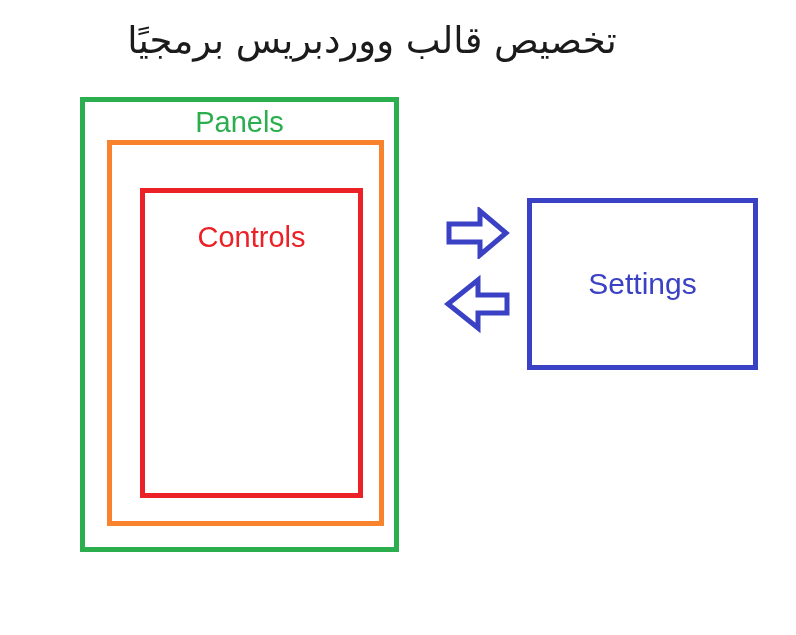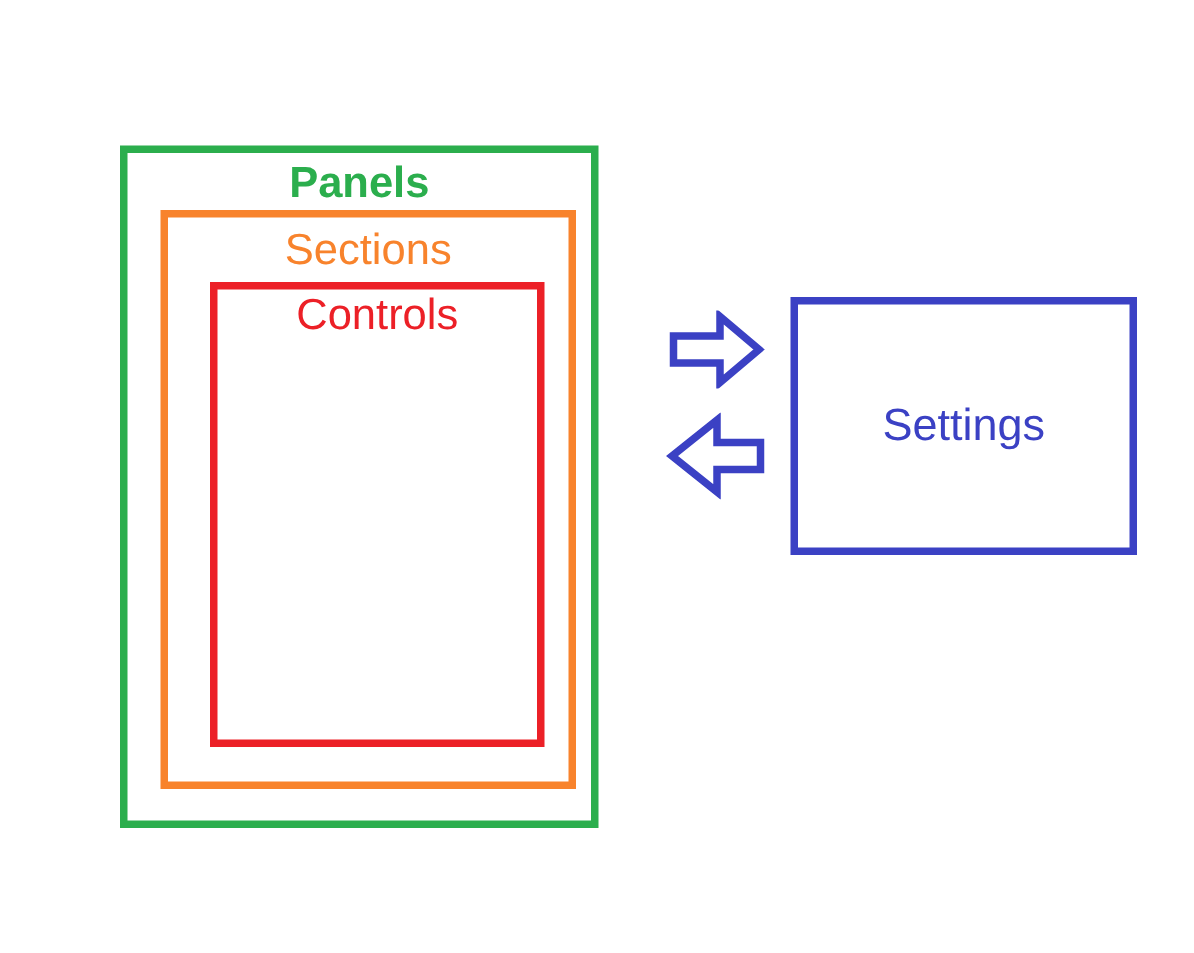--- a/index.html
+++ b/index.html
@@ -35,23 +35,23 @@
   }
   .box-controls {
     left: 28px; top: 43px; width: 223px; height: 310px;
     border: 5px solid var(--controls, #ec2027);
   }
   .box-label {
     text-align: center;
     font-size: 29px;
     line-height: 34px;
   }
-  .label-panels   { margin-top: 3px;  color: var(--panels, #2bae4d); font-weight: bold; }
+  .label-panels   { margin-top: 3px;  color: var(--panels, #2bae4d); }
   .label-sections { margin-top: 5px;  color: var(--sections, #f8832c); }
-  .label-controls { color: var(--controls, #ec2027); }
+  .label-controls { margin-top: 27px; color: var(--controls, #ec2027); }
   .box-settings {
     left: 527px; top: 198px; width: 231px; height: 172px;
     border: 5px solid var(--settings, #3b41c4);
     display: flex; align-items: center; justify-content: center;
   }
   .label-settings {
     font-size: 30px;
     color: var(--settings, #3b41c4);
   }
   .arrow { position: absolute; }
@@ -62,26 +62,26 @@
     stroke: var(--settings, #3b41c4);
     stroke-width: 5;
     stroke-linejoin: miter;
   }
 </style>
 </head>
 <body>
 
 <div class="canvas">
 
+  <div class="title">تخصيص قالب ووردبريس برمجيًا</div>
 
   <div class="box box-panels">
     <div class="box-label label-panels">Panels</div>
 
     <div class="box box-sections">
-      <div class="box-label label-sections">Sections</div>
 
       <div class="box box-controls">
         <div class="box-label label-controls">Controls</div>
       </div>
     </div>
   </div>
 
   <div class="arrow arrow-right">
     <svg width="64" height="52" viewBox="0 0 64 52" xmlns="http://www.w3.org/2000/svg">
       <polygon points="3,17 34,17 34,4 60,26 34,48 34,35 3,35"></polygon>

